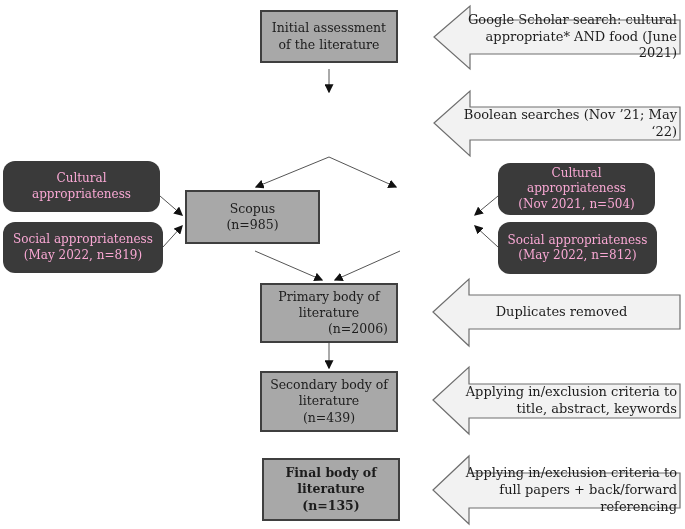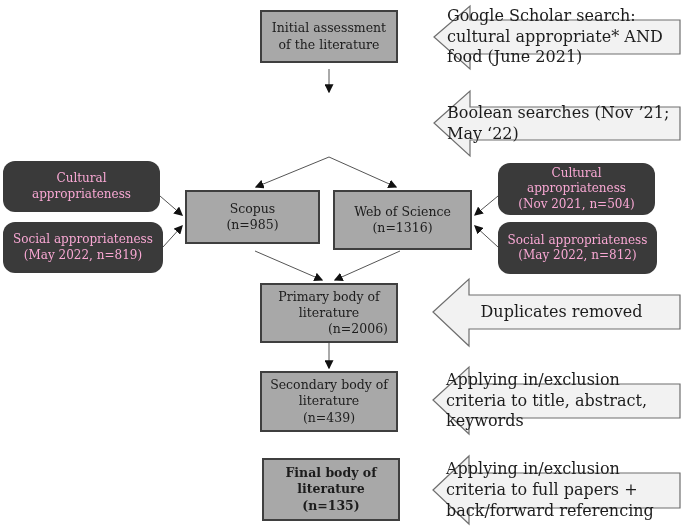--- a/index.html
+++ b/index.html
@@ -52,22 +52,22 @@
     line-height: 1.28;
     padding: 0 5px;
   }
 
   
   .arrow-text {
     position: absolute;
     display: flex;
     align-items: center;
     justify-content: center;
-    text-align: left;
-    font-size: 16px;
+    text-align: right;
+    font-size: 13px;
     line-height: 1.3;
     padding: 0 3px;
   }
 
   .block-arrow {
     fill: #f2f2f2;
     stroke: #6e6e6e;
     stroke-width: 1.2;
   }
   .connector {
@@ -109,24 +109,20 @@
   <div class="box" style="left:260px; top:10px; width:138px; height:53px;">
     <div class="box-label">Initial assessment of the literature</div>
   </div>
 
 
   <div class="box" style="left:185px; top:190px; width:135px; height:54px;">
     <div class="box-label">Scopus</div>
     <div class="box-count">(n=985)</div>
   </div>
 
-  <div class="box" style="left:333px; top:190px; width:139px; height:60px;">
-    <div class="box-label">Web of Science</div>
-    <div class="box-count">(n=1316)</div>
-  </div>
 
   <div class="box" style="left:260px; top:283px; width:138px; height:60px;align-items:flex-end;">
     <div class="box-label">Primary body of literature</div>
     <div class="box-count">(n=2006)</div>
   </div>
 
   <div class="box" style="left:260px; top:371px; width:138px; height:61px;">
     <div class="box-label">Secondary body of literature</div>
     <div class="box-count">(n=439)</div>
   </div>

